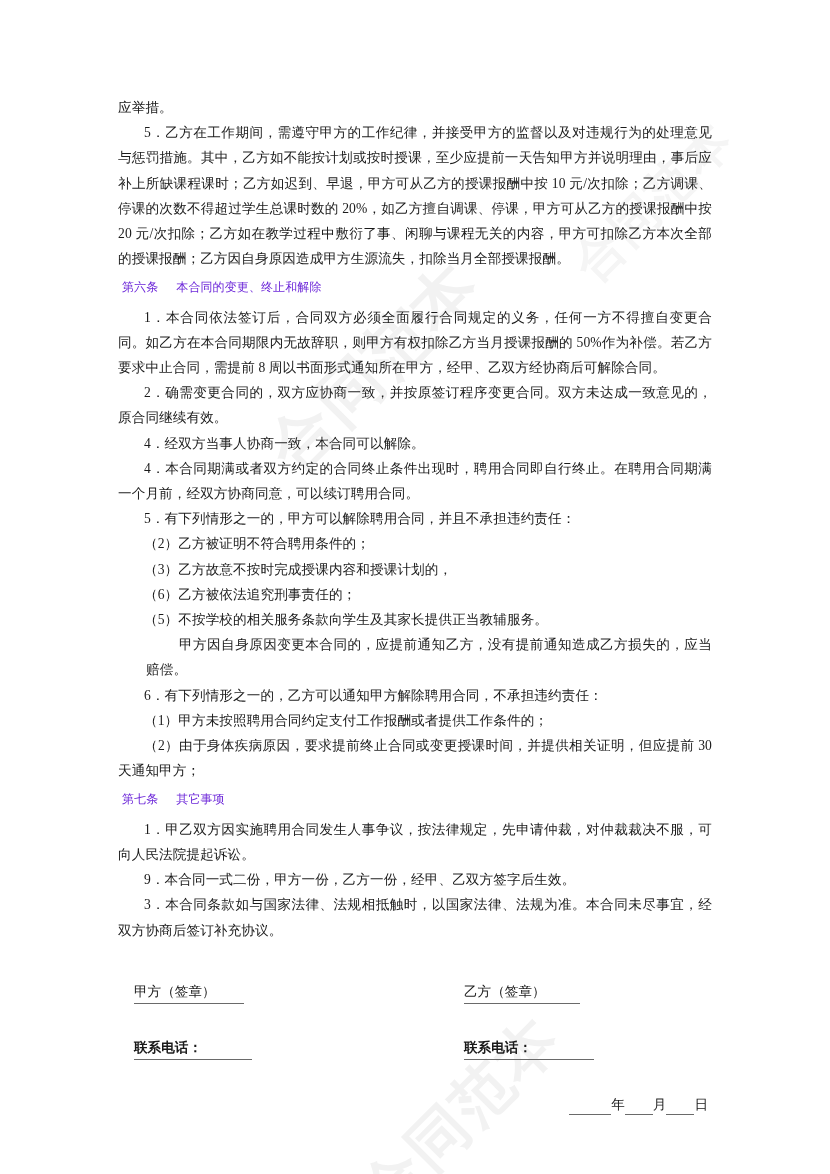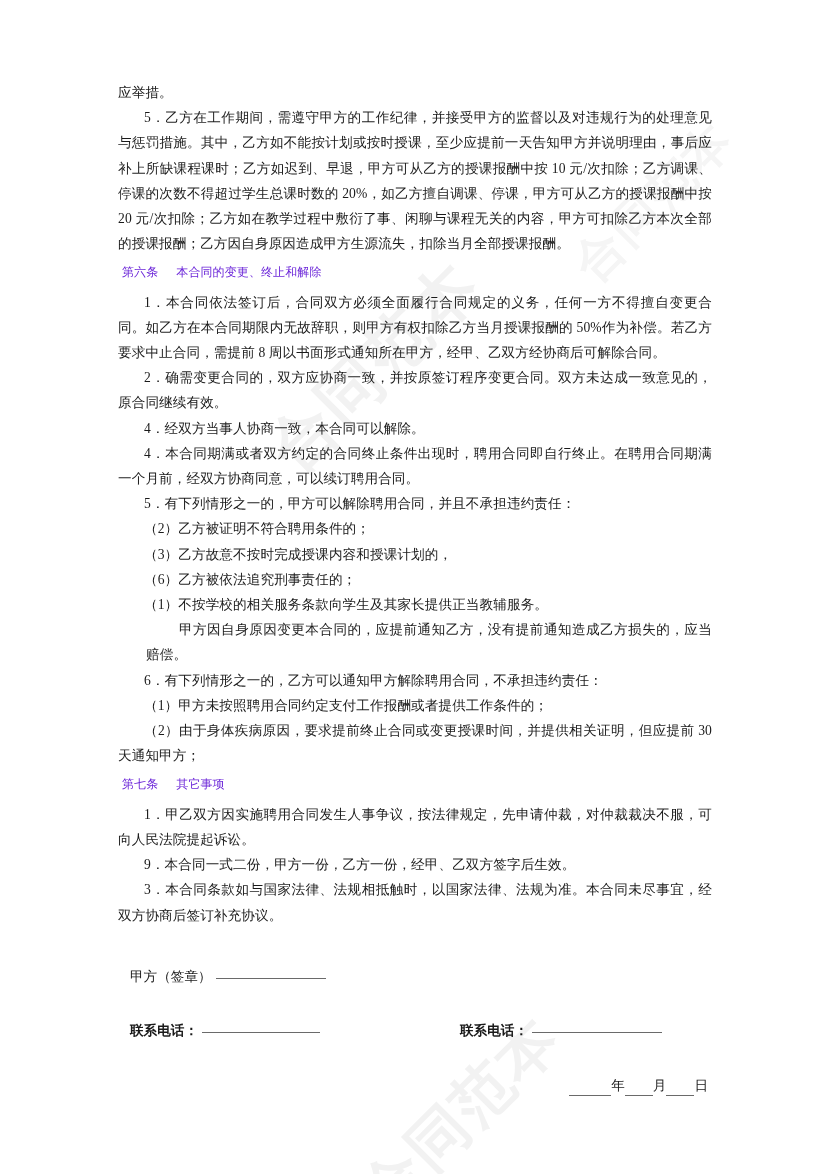--- a/index.html
+++ b/index.html
@@ -53,21 +53,21 @@
     top: 250px;
     font-size: 48px;
     transform: rotate(-45deg);
     transform-origin: left top;
     color: #f5f5f5;
   }
 
   .content {
     position: absolute;
     left: 118px;
-    top: 80px;
+    top: 95px;
     width: 594px;
     z-index: 2;
   }
 
   p {
     margin: 0;
     font-size: 13.6px;
     line-height: 25.2px;
     color: #1a1a1a;
     text-align: justify;
@@ -95,20 +95,21 @@
     display: flex;
     font-size: 13.6px;
     line-height: 25.2px;
     color: #1a1a1a;
   }
   .sig-row + .sig-row { margin-top: 29px; font-weight: bold; }
   .sig-col {
     display: flex;
     align-items: baseline;
     white-space: nowrap;
+    flex-direction: column;
   }
   .sig-col.left { width: 330px; padding-left: 12px; box-sizing: border-box; }
   .sig-col.right { padding-left: 12px; }
   .rule {
     display: inline-block;
     border-bottom: 1px solid #6a6a6a;
     height: 1px;
     margin-left: 4px;
     position: relative;
     top: -2px;
@@ -153,40 +154,44 @@
 
     <p class="indent1">1．本合同依法签订后，合同双方必须全面履行合同规定的义务，任何一方不得擅自变更合同。如乙方在本合同期限内无故辞职，则甲方有权扣除乙方当月授课报酬的 50%作为补偿。若乙方要求中止合同，需提前 8 周以书面形式通知所在甲方，经甲、乙双方经协商后可解除合同。</p>
     <p class="indent1">2．确需变更合同的，双方应协商一致，并按原签订程序变更合同。双方未达成一致意见的，原合同继续有效。</p>
     <p class="indent1">4．经双方当事人协商一致，本合同可以解除。</p>
     <p class="indent1">4．本合同期满或者双方约定的合同终止条件出现时，聘用合同即自行终止。在聘用合同期满一个月前，经双方协商同意，可以续订聘用合同。</p>
     <p class="indent1">5．有下列情形之一的，甲方可以解除聘用合同，并且不承担违约责任：</p>
 
     <p class="indent1">（2）乙方被证明不符合聘用条件的；</p>
     <p class="indent1">（3）乙方故意不按时完成授课内容和授课计划的，</p>
     <p class="indent1">（6）乙方被依法追究刑事责任的；</p>
-    <p class="indent1">（1）不按学校的相关服务条款向学生及其家长提供正当教辅服务。</p>
+    <p class="indent1">（5）不按学校的相关服务条款向学生及其家长提供正当教辅服务。</p>
 
     <p class="indent-loose">甲方因自身原因变更本合同的，应提前通知乙方，没有提前通知造成乙方损失的，应当赔偿。</p>
 
     <p class="indent1">6．有下列情形之一的，乙方可以通知甲方解除聘用合同，不承担违约责任：</p>
     <p class="indent1">（1）甲方未按照聘用合同约定支付工作报酬或者提供工作条件的；</p>
     <p class="indent1">（2）由于身体疾病原因，要求提前终止合同或变更授课时间，并提供相关证明，但应提前 30 天通知甲方；</p>
 
     <p class="heading"><span>第七条</span><span class="gap"></span><span>其它事项</span></p>
 
     <p class="indent1">1．甲乙双方因实施聘用合同发生人事争议，按法律规定，先申请仲裁，对仲裁裁决不服，可向人民法院提起诉讼。</p>
     <p class="indent1">9．本合同一式二份，甲方一份，乙方一份，经甲、乙双方签字后生效。</p>
     <p class="indent1">3．本合同条款如与国家法律、法规相抵触时，以国家法律、法规为准。本合同未尽事宜，经双方协商后签订补充协议。</p>
 
     <div class="sig-block">
 
       <div class="sig-row">
         <div class="sig-col left">
           <span>甲方（签章）</span>
           <span class="rule rule-sig-a"></span>
+        </div>
+        <div class="sig-col right">
+          <span>乙方（签章）</span>
+          <span class="rule rule-sig-b"></span>
         </div>
       </div>
 
       <div class="sig-row">
         <div class="sig-col left">
           <span>联系电话：</span>
           <span class="rule rule-tel-a"></span>
         </div>
         <div class="sig-col right">
           <span>联系电话：</span>

